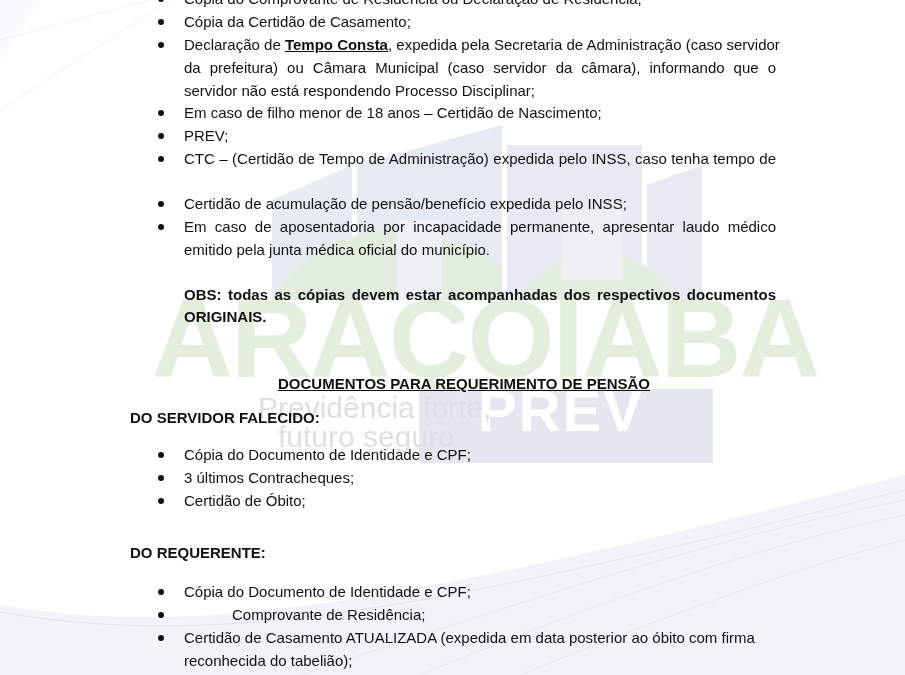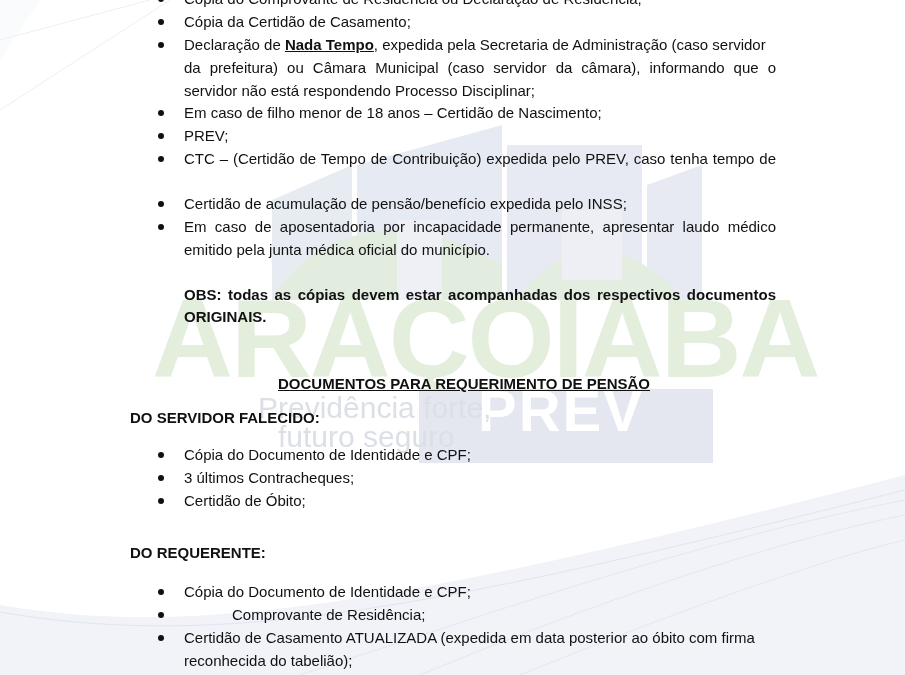--- a/index.html
+++ b/index.html
@@ -81,33 +81,33 @@
   <div class="content">
 
     <span class="bullet" style="left:158px; top:-4px;"></span>
     <div class="line" style="left:184px; top:-11px;">Cópia do Comprovante de Residência ou Declaração de Residência;</div>
 
     <span class="bullet" style="left:158px; top:19px;"></span>
     <div class="line" style="left:184px; top:12px;">Cópia da Certidão de Casamento;</div>
 
     <span class="bullet" style="left:158px; top:42px;"></span>
     <div class="line" style="left:184px; top:35px; width:592px;">
-      <span>Declaração de </span><span class="bold ul">Nada Tempo</span><span>, expedida pela Secretaria de Administração (caso servidor</span>
+      <span>Declaração de </span><span class="bold ul">Tempo Consta</span><span>, expedida pela Secretaria de Administração (caso servidor</span>
     </div>
     <div class="line just" style="left:184px; top:58px; width:592px;">da prefeitura) ou Câmara Municipal (caso servidor da câmara), informando que o</div>
     <div class="line" style="left:184px; top:81px;">servidor não está respondendo Processo Disciplinar;</div>
 
     <span class="bullet" style="left:158px; top:110px;"></span>
     <div class="line" style="left:184px; top:103px;">Em caso de filho menor de 18 anos – Certidão de Nascimento;</div>
 
     <span class="bullet" style="left:158px; top:133px;"></span>
     <div class="line" style="left:184px; top:126px;">PREV;</div>
 
     <span class="bullet" style="left:158px; top:156px;"></span>
-    <div class="line just" style="left:184px; top:149px; width:592px;">CTC – (Certidão de Tempo de Contribuição) expedida pelo PREV, caso tenha tempo de</div>
+    <div class="line just" style="left:184px; top:149px; width:592px;">CTC – (Certidão de Tempo de Administração) expedida pelo INSS, caso tenha tempo de</div>
 
     <span class="bullet" style="left:158px; top:201px;"></span>
     <div class="line" style="left:184px; top:194px;">Certidão de acumulação de pensão/benefício expedida pelo INSS;</div>
 
     <span class="bullet" style="left:158px; top:224px;"></span>
     <div class="line just" style="left:184px; top:217px; width:592px;">Em caso de aposentadoria por incapacidade permanente, apresentar laudo médico</div>
     <div class="line" style="left:184px; top:240px;">emitido pela junta médica oficial do município.</div>
 
     <div class="line bold just" style="left:184px; top:285px; width:592px;">OBS: todas as cópias devem estar acompanhadas dos respectivos documentos</div>
     <div class="line bold" style="left:184px; top:307px;">ORIGINAIS.</div>

